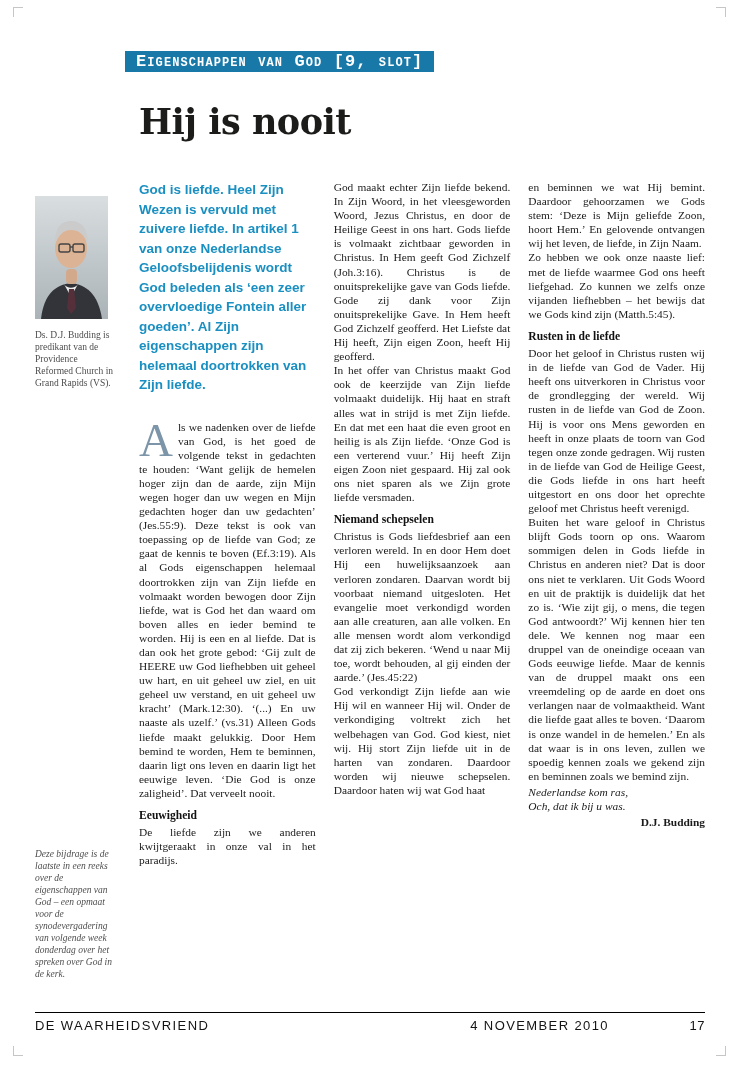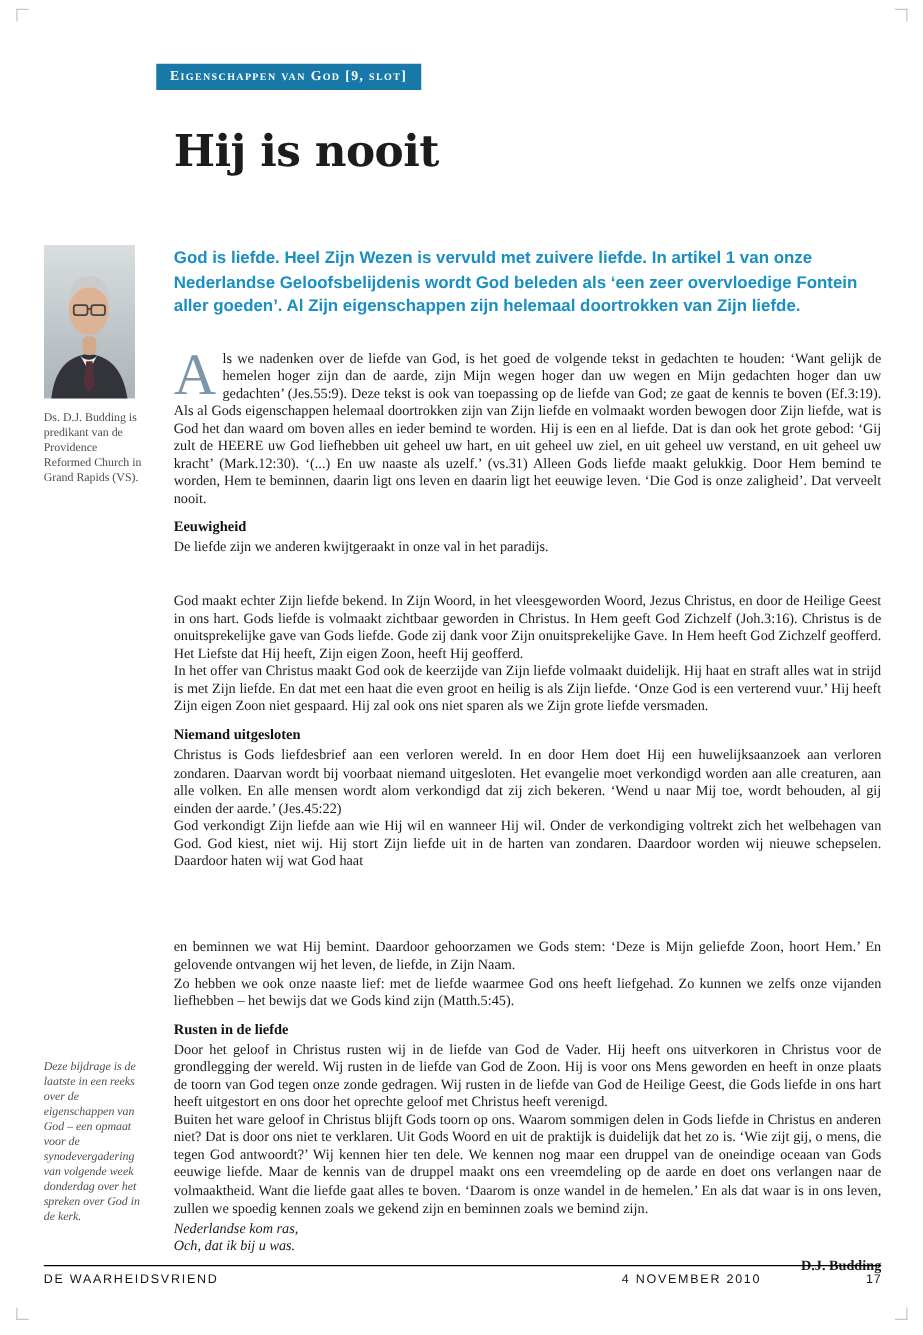--- a/index.html
+++ b/index.html
@@ -9,53 +9,53 @@
   
   .crop{position:absolute;width:9px;height:9px;border-color:#c6c6c6;border-style:solid;border-width:0;}
   .crop.tl{left:13px;top:7px;border-left-width:1px;border-top-width:1px;}
   .crop.tr{left:716px;top:7px;border-right-width:1px;border-top-width:1px;}
   .crop.bl{left:13px;top:1046px;border-left-width:1px;border-bottom-width:1px;}
   .crop.br{left:716px;top:1046px;border-right-width:1px;border-bottom-width:1px;}
 
   
   .series-banner{position:absolute;left:125px;top:51px;height:21px;background:#1878a8;
      display:flex;align-items:center;padding:0 11px;}
-  .series-banner span{color:#ffffff;font-family:Liberation Serif, serif;
-     font-variant:small-caps;font-weight:600;font-size:11px;letter-spacing:1.1px;line-height:21px;}
+  .series-banner span{color:#ffffff;font-family:Liberation Mono, monospace;
+     font-variant:small-caps;font-weight:600;font-size:17px;letter-spacing:1.1px;line-height:21px;}
 
   
   .article-title{position:absolute;left:139px;top:101px;margin:0;
      font-family:"DejaVu Serif",serif;font-weight:700;font-size:35px;letter-spacing:-0.5px;color:#1c1c1a;}
 
   
   .photo{position:absolute;left:35px;top:196px;width:73px;height:123px;overflow:hidden;}
   .photo svg{display:block;}
   .photo-caption{position:absolute;left:35px;top:329px;width:80px;
      font-size:9.5px;line-height:12px;color:#4d4d4d;}
   .margin-note{position:absolute;left:35px;top:848px;width:82px;
      font-style:italic;font-size:9.5px;line-height:12px;color:#4d4d4d;}
 
   
-  .columns{position:absolute;left:139px;top:196px;width:566px;height:824px;
-     display:flex;gap:18px;overflow:hidden;flex-direction:column;}
+  .columns{position:absolute;left:139px;top:180px;width:566px;height:824px;
+     display:flex;gap:18px;overflow:hidden;}
   .col{flex:1;min-width:0;}
   .intro{font-family:"Liberation Sans",sans-serif;font-weight:700;font-size:13.5px;
      line-height:19.5px;color:#1a8fc1;margin-bottom:25px;}
   .bodytext{font-size:11.4px;line-height:14.1px;text-align:justify;}
   .bodytext p{margin:0;}
   .subhead{margin:9px 0 2px 0;font-size:11.6px;font-weight:700;color:#111111;line-height:14.1px;}
   .dropcap{float:left;font-family:"Liberation Serif",serif;font-size:47px;line-height:37px;
      color:#7d95a8;padding:2px 5px 0 0;}
   .poem{font-style:italic;margin-top:2px;}
   .author{font-weight:700;text-align:right;margin-top:2px;}
 
   
   .footer-line{position:absolute;left:35px;top:1012px;width:670px;border-top:1.4px solid #000000;}
   .footer{position:absolute;left:35px;top:1018px;width:670px;display:flex;align-items:baseline;
-     font-family:"Liberation Sans",sans-serif;font-size:10px;letter-spacing:1.4px;color:#141414;}
+     font-family:"Liberation Sans",sans-serif;font-size:13px;letter-spacing:1.4px;color:#141414;}
   .footer .journal{flex:1;}
   .footer .pagenum{width:96px;text-align:right;letter-spacing:0.5px;}
 </style>
 </head>
 <body>
 
 <div class="page">
 
   <div class="crop tl"></div>
   <div class="crop tr"></div>
@@ -100,21 +100,21 @@
       <div class="bodytext">
         <p><span class="dropcap">A</span><span>ls we nadenken over de liefde van God, is het goed de volgende tekst in gedachten te houden: ‘Want gelijk de hemelen hoger zijn dan de aarde, zijn Mijn wegen hoger dan uw wegen en Mijn gedachten hoger dan uw gedachten’ (Jes.55:9). Deze tekst is ook van toepassing op de liefde van God; ze gaat de kennis te boven (Ef.3:19). Als al Gods eigenschappen helemaal doortrokken zijn van Zijn liefde en volmaakt worden bewogen door Zijn liefde, wat is God het dan waard om boven alles en ieder bemind te worden. Hij is een en al liefde. Dat is dan ook het grote gebod: ‘Gij zult de HEERE uw God liefhebben uit geheel uw hart, en uit geheel uw ziel, en uit geheel uw verstand, en uit geheel uw kracht’ (Mark.12:30). ‘(...) En uw naaste als uzelf.’ (vs.31) Alleen Gods liefde maakt gelukkig. Door Hem bemind te worden, Hem te beminnen, daarin ligt ons leven en daarin ligt het eeuwige leven. ‘Die God is onze zaligheid’. Dat verveelt nooit.</span></p>
         <h3 class="subhead">Eeuwigheid</h3>
         <p>De liefde zijn we anderen kwijtgeraakt in onze val in het paradijs.</p>
       </div>
     </div>
 
     <div class="col bodytext">
       <p>God maakt echter Zijn liefde bekend. In Zijn Woord, in het vleesgeworden Woord, Jezus Christus, en door de Heilige Geest in ons hart. Gods liefde is volmaakt zichtbaar geworden in Christus. In Hem geeft God Zichzelf (Joh.3:16). Christus is de onuitsprekelijke gave van Gods liefde. Gode zij dank voor Zijn onuitsprekelijke Gave. In Hem heeft God Zichzelf geofferd. Het Liefste dat Hij heeft, Zijn eigen Zoon, heeft Hij geofferd.</p>
       <p>In het offer van Christus maakt God ook de keerzijde van Zijn liefde volmaakt duidelijk. Hij haat en straft alles wat in strijd is met Zijn liefde. En dat met een haat die even groot en heilig is als Zijn liefde. ‘Onze God is een verterend vuur.’ Hij heeft Zijn eigen Zoon niet gespaard. Hij zal ook ons niet sparen als we Zijn grote liefde versmaden.</p>
-      <h3 class="subhead">Niemand uitgesloten</h3>
+      <h3 class="subhead">Niemand schepselen</h3>
       <p>Christus is Gods liefdesbrief aan een verloren wereld. In en door Hem doet Hij een huwelijksaanzoek aan verloren zondaren. Daarvan wordt bij voorbaat niemand uitgesloten. Het evangelie moet verkondigd worden aan alle creaturen, aan alle volken. En alle mensen wordt alom verkondigd dat zij zich bekeren. ‘Wend u naar Mij toe, wordt behouden, al gij einden der aarde.’ (Jes.45:22)</p>
       <p>God verkondigt Zijn liefde aan wie Hij wil en wanneer Hij wil. Onder de verkondiging voltrekt zich het welbehagen van God. God kiest, niet wij. Hij stort Zijn liefde uit in de harten van zondaren. Daardoor worden wij nieuwe schepselen. Daardoor haten wij wat God haat</p>
     </div>
 
     <div class="col bodytext">
       <p>en beminnen we wat Hij bemint. Daardoor gehoorzamen we Gods stem: ‘Deze is Mijn geliefde Zoon, hoort Hem.’ En gelovende ontvangen wij het leven, de liefde, in Zijn Naam.</p>
       <p>Zo hebben we ook onze naaste lief: met de liefde waarmee God ons heeft liefgehad. Zo kunnen we zelfs onze vijanden liefhebben – het bewijs dat we Gods kind zijn (Matth.5:45).</p>
       <h3 class="subhead">Rusten in de liefde</h3>
       <p>Door het geloof in Christus rusten wij in de liefde van God de Vader. Hij heeft ons uitverkoren in Christus voor de grondlegging der wereld. Wij rusten in de liefde van God de Zoon. Hij is voor ons Mens geworden en heeft in onze plaats de toorn van God tegen onze zonde gedragen. Wij rusten in de liefde van God de Heilige Geest, die Gods liefde in ons hart heeft uitgestort en ons door het oprechte geloof met Christus heeft verenigd.</p>
       <p>Buiten het ware geloof in Christus blijft Gods toorn op ons. Waarom sommigen delen in Gods liefde in Christus en anderen niet? Dat is door ons niet te verklaren. Uit Gods Woord en uit de praktijk is duidelijk dat het zo is. ‘Wie zijt gij, o mens, die tegen God antwoordt?’ Wij kennen hier ten dele. We kennen nog maar een druppel van de oneindige oceaan van Gods eeuwige liefde. Maar de kennis van de druppel maakt ons een vreemdeling op de aarde en doet ons verlangen naar de volmaaktheid. Want die liefde gaat alles te boven. ‘Daarom is onze wandel in de hemelen.’ En als dat waar is in ons leven, zullen we spoedig kennen zoals we gekend zijn en beminnen zoals we bemind zijn.</p>

